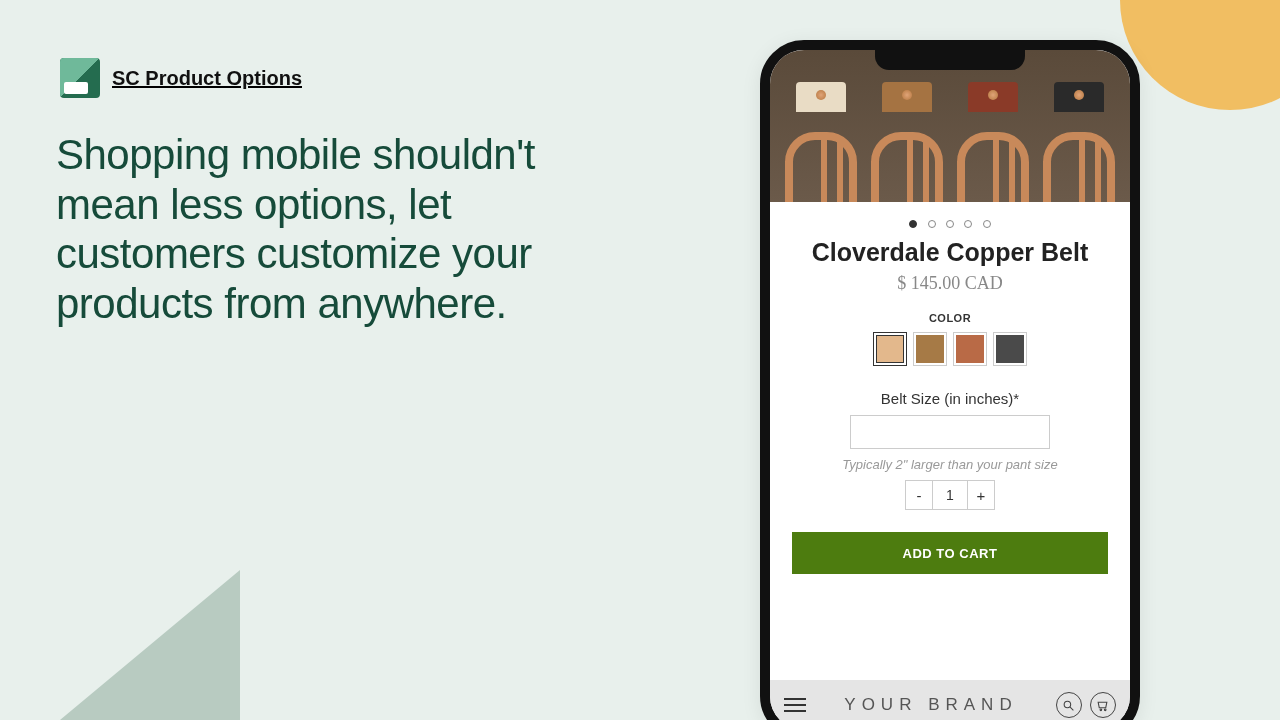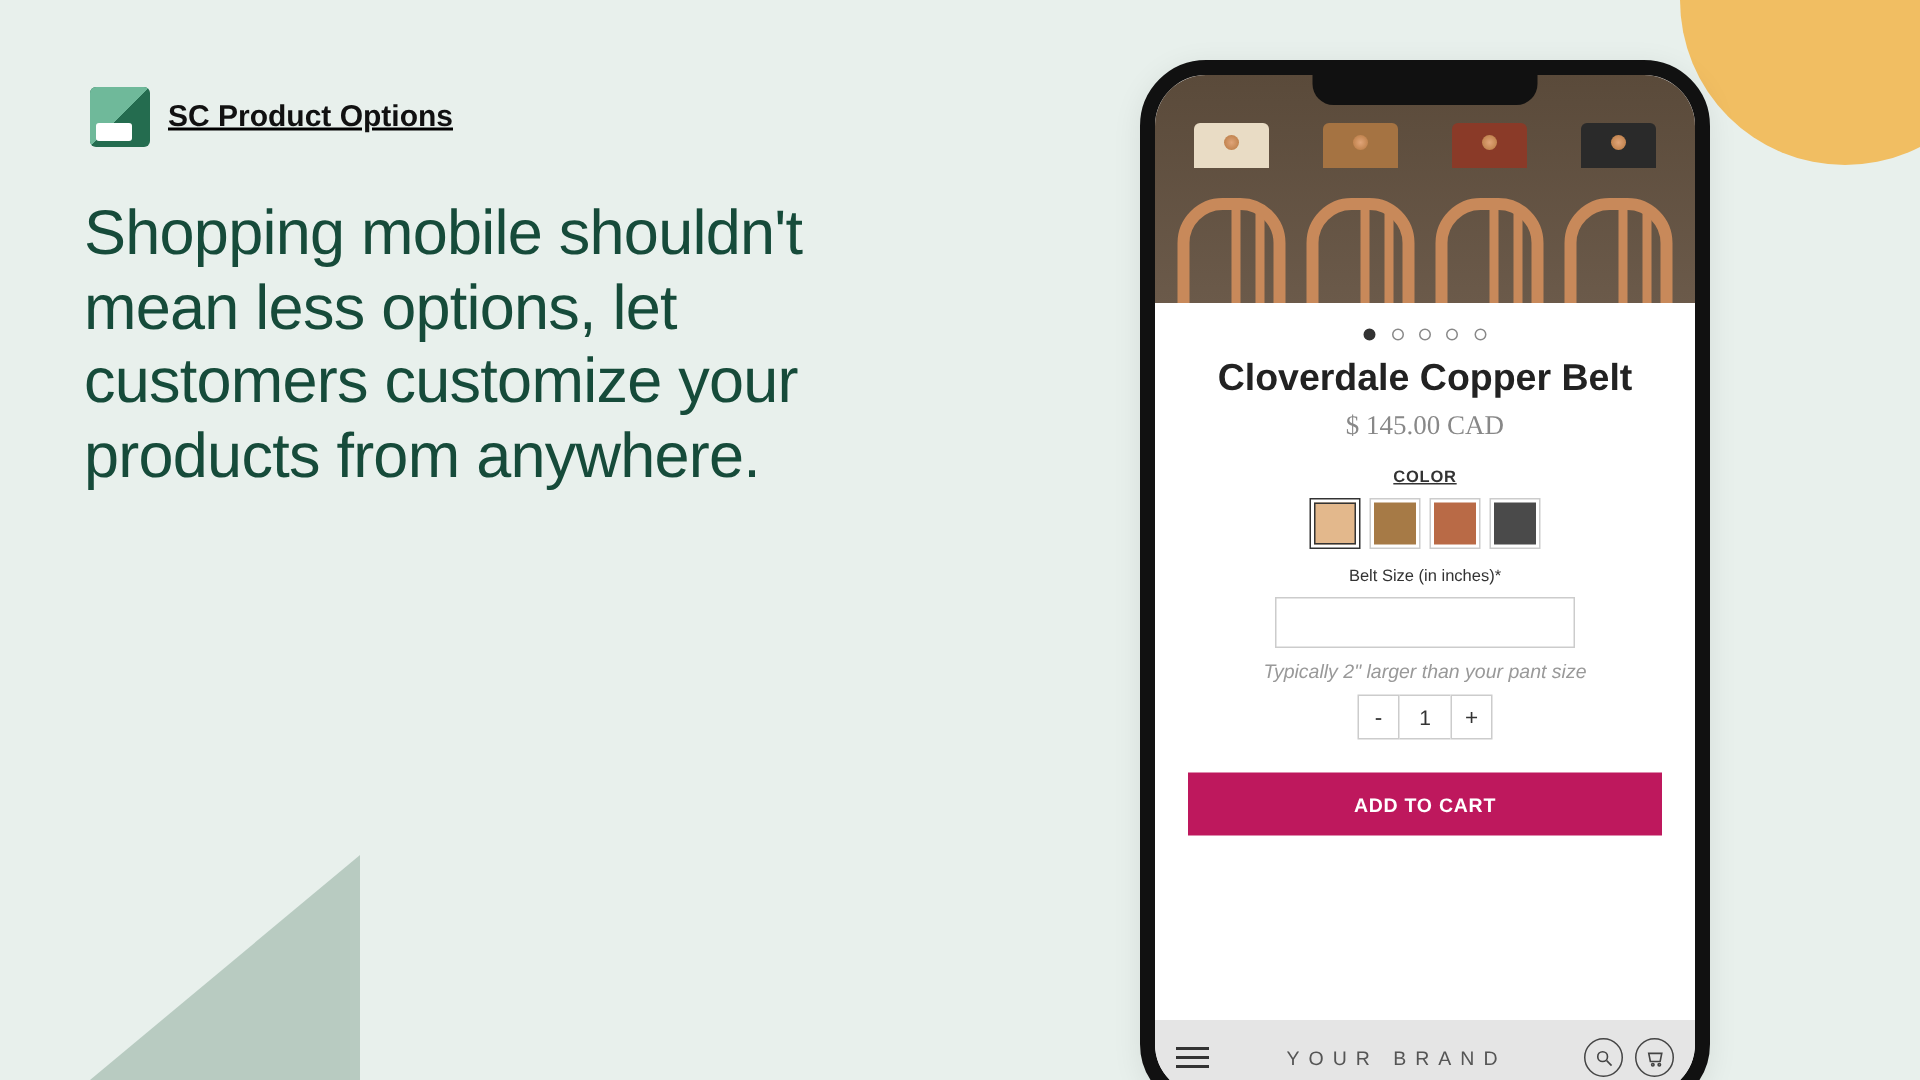--- a/index.html
+++ b/index.html
@@ -152,50 +152,50 @@
   .s4{background:#2a2a2a;}
 
   
   .dots{ text-align:center; padding:12px 0 6px; }
   .dot{ display:inline-block;width:8px;height:8px;border:1px solid #888;border-radius:50%;margin:0 3px;}
   .dot.active{ background:#333;border-color:#333;}
 
   .p-body{ padding: 0 18px; text-align:center; color:#333;}
   .p-title{ font-size:25px; font-weight:700; color:#222; }
   .p-price{ font-size:18px; color:#888; margin-top:6px; font-family:Georgia,serif;}
-  .opt-label{ font-size:11px; font-weight:700; letter-spacing:0.5px; margin-top:18px;text-decoration:underline; }
+  .opt-label{ font-size:11px; font-weight:700; letter-spacing:0.5px; margin-top:18px; }
   .swatches{ display:flex; justify-content:center; gap:6px; margin-top:8px;}
   .swatch{ width:34px;height:34px; border:1px solid #ccc; padding:2px; cursor:pointer;}
   .swatch.sel{ border:1px solid #333; outline:1px solid #333; outline-offset:-4px;}
   .swatch > div{width:100%;height:100%;}
   .sw1{background:#e3b88c;}
   .sw2{background:#a67a46;}
   .sw3{background:#b96a46;}
   .sw4{background:#4a4a4a;}
 
-  .field-label{ font-size:11px; margin-top:12px; color:#333;}
+  .field-label{ font-size:15px; margin-top:24px; color:#333;}
   .text-input{
     width:200px; height:34px;
     border:1px solid #ccc;
     margin:8px auto 0;
     display:block;
     font-size:14px;
     text-align:center;
   }
   .hint{ font-size:13px; color:#999; font-style:italic; margin-top:8px;}
 
   .qty-row{ display:flex; justify-content:center; margin-top:8px;}
   .qty-btn{ width:28px;height:30px;border:1px solid #ccc;background:#fff;font-size:15px;cursor:pointer;display:flex;align-items:center;justify-content:center;}
   .qty-val{ width:34px;height:30px;border-top:1px solid #ccc;border-bottom:1px solid #ccc;display:flex;align-items:center;justify-content:center;font-size:14px;}
 
   .add-cart{
     display:block;
     width:calc(100% - 8px);
     margin:22px auto 0;
-    background:#be185d;
+    background:#4d7c0f;
     color:#fff;
     border:none;
     height:42px;
     font-size:13px;
     font-weight:700;
     letter-spacing:0.5px;
     cursor:pointer;
   }
 
   .phone-footer{
@@ -203,21 +203,21 @@
     bottom:0;left:0;right:0;
     height:50px;
     background:#e5e5e5;
     display:flex;
     align-items:center;
     justify-content:space-between;
     padding:0 14px;
   }
   .hamburger{ width:22px;display:flex;flex-direction:column;gap:4px;cursor:pointer;}
   .hamburger span{height:2px;background:#333;}
-  .footer-brand{ font-size:13px; letter-spacing:6px; color:#555; font-weight:400;}
+  .footer-brand{ font-size:17px; letter-spacing:6px; color:#555; font-weight:400;}
   .footer-icons{display:flex;gap:8px;}
   .circ-icon{width:26px;height:26px;border:1.5px solid #444;border-radius:50%;display:flex;align-items:center;justify-content:center;}
   .circ-icon svg{width:13px;height:13px;stroke:#444;fill:none;stroke-width:2;}
 </style>
 </head>
 <body>
 
 <div class="corner-circle"></div>
 <div class="tri"></div>
 

